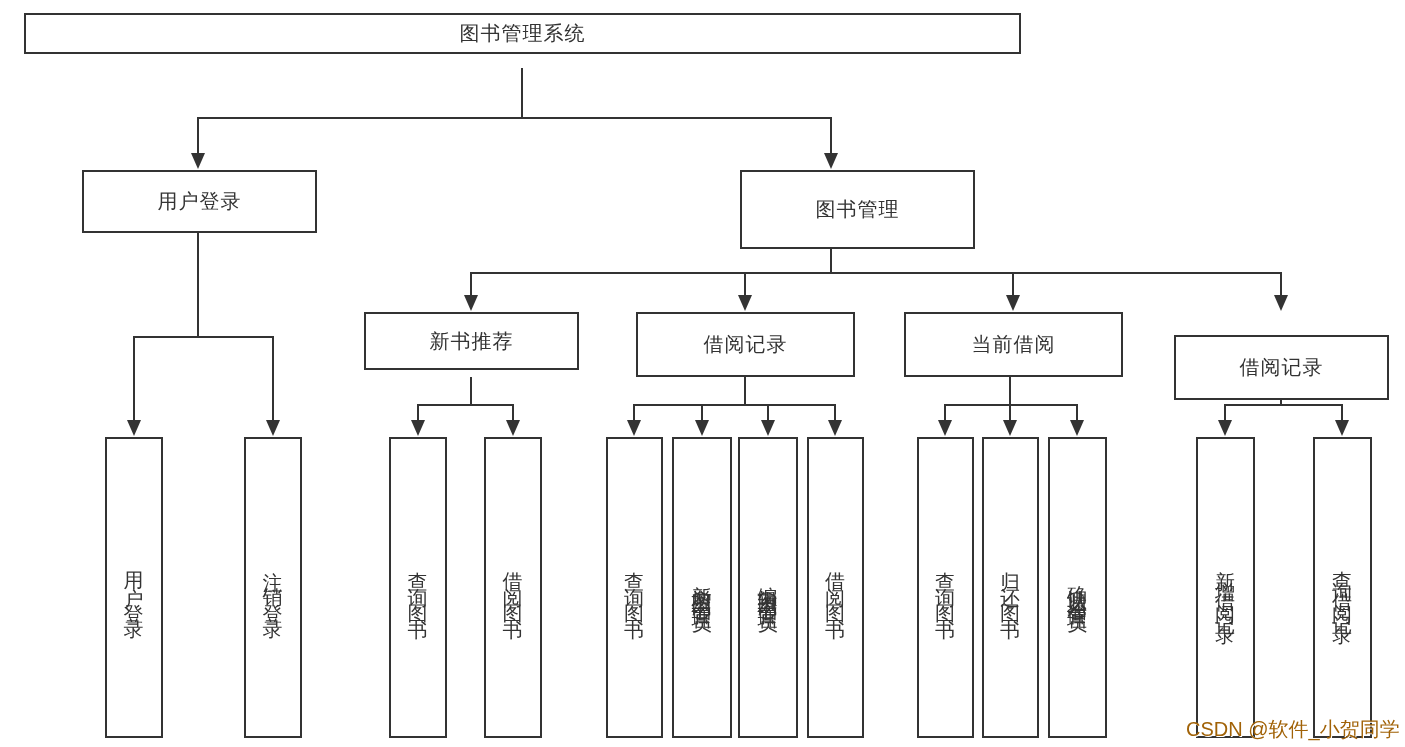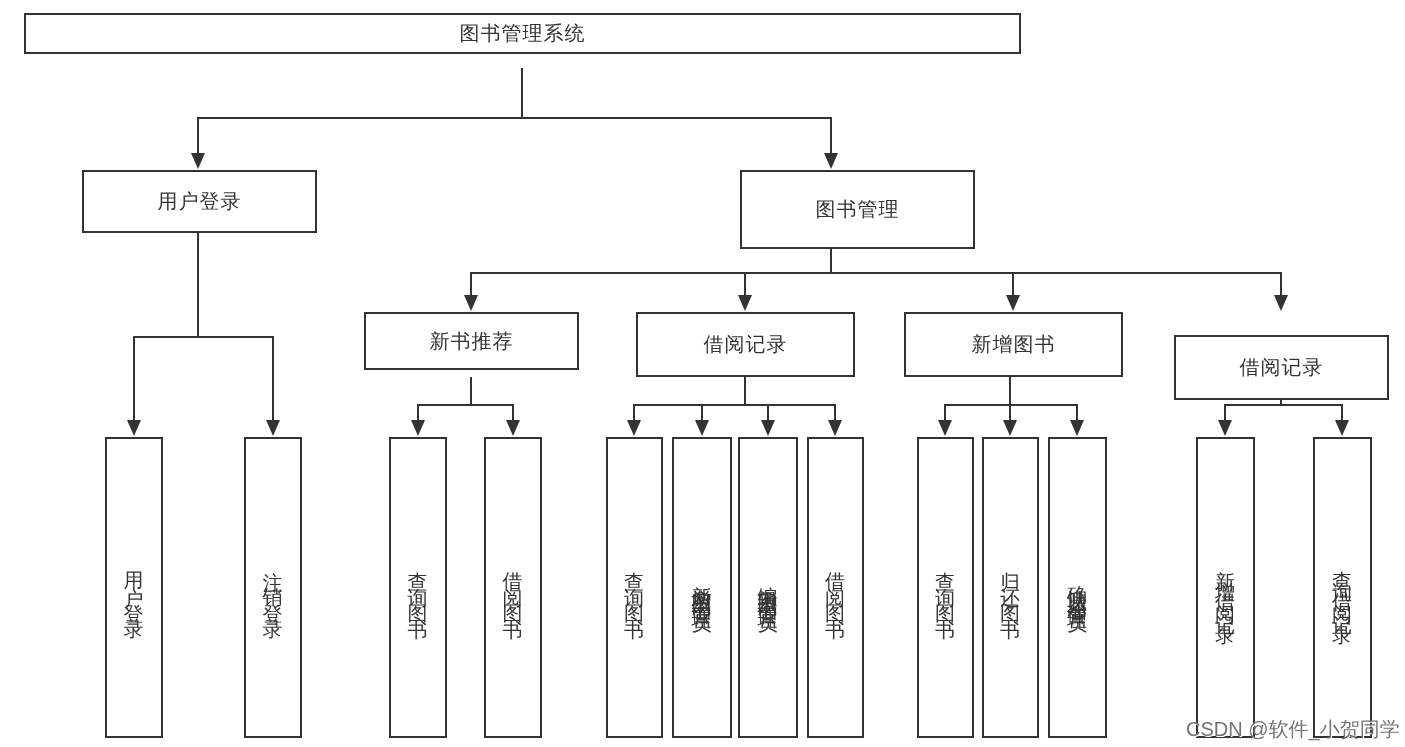--- a/index.html
+++ b/index.html
@@ -35,21 +35,21 @@
     white-space:nowrap;
   }
   #connectors{
     position:absolute;left:0;top:0;width:1405px;height:747px;
     pointer-events:none;
   }
   #watermark{
     position:absolute;
     left:1186px;top:716px;
     font-size:20px;
-    color:#737373;
+    color:#a16207;
     text-shadow:1px 1px 0 #ffffff;
     white-space:nowrap;
   }
 </style>
 </head>
 <body>
 
 <div id="stage">
 
   <svg id="connectors" viewBox="0 0 1405 747" xmlns="http://www.w3.org/2000/svg">
@@ -121,21 +121,21 @@
     <span>图书管理</span>
   </div>
 
   <div class="hbox" style="left:364px;top:312px;width:215px;height:58px;">
     <span>新书推荐</span>
   </div>
   <div class="hbox" style="left:636px;top:312px;width:219px;height:65px;">
     <span>借阅记录</span>
   </div>
   <div class="hbox" style="left:904px;top:312px;width:219px;height:65px;">
-    <span>新增图书</span>
+    <span>当前借阅</span>
   </div>
   <div class="hbox" style="left:1174px;top:312px;width:215px;height:65px;margin-top:23px;">
     <span>借阅记录</span>
   </div>
 
   <div class="vbox" style="left:105px;width:58px;">
     <span class="vtext" style="letter-spacing: 16px;">用户登录</span>
   </div>
   <div class="vbox" style="left:244px;width:58px;">
     <span class="vtext" style="letter-spacing: 16px;">注销登录</span>

